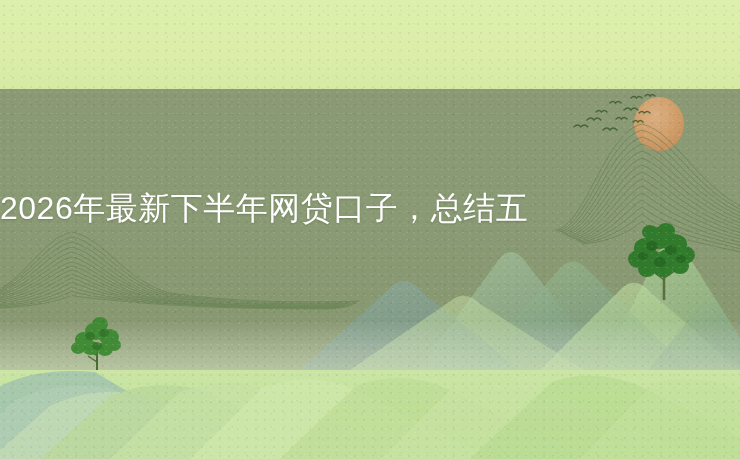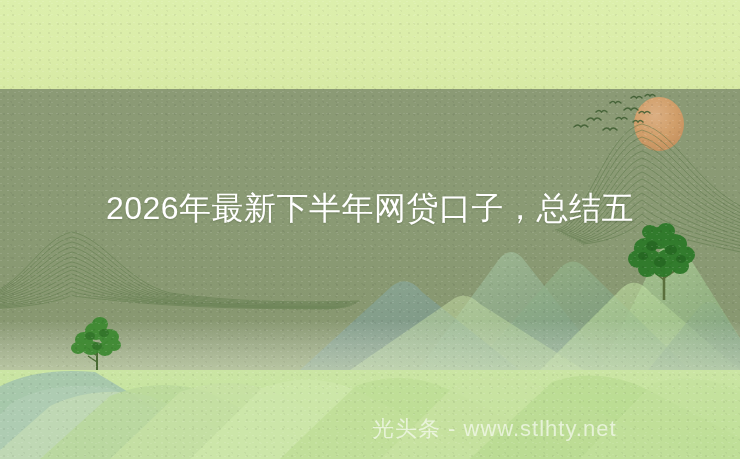--- a/index.html
+++ b/index.html
@@ -35,21 +35,20 @@
       radial-gradient(circle at 12% 22%, rgba(255,255,255,.55) 0 1px, transparent 1px),
       radial-gradient(circle at 44% 67%, rgba(0,0,0,.25) 0 1px, transparent 1px),
       radial-gradient(circle at 73% 31%, rgba(255,255,255,.4) 0 1px, transparent 1px),
       radial-gradient(circle at 88% 83%, rgba(0,0,0,.2) 0 1px, transparent 1px);
     background-size:7px 7px, 9px 9px, 11px 11px, 13px 13px;
   }
   .svglayer{position:absolute;left:0;top:0;width:740px;height:459px;}
   
   .title-wrap{
     position:absolute;left:0;top:183px;width:740px;
-    text-align:center;
     z-index:40;
   }
   .title-line{
     color:#ffffff;
     font-size:32px;
     line-height:50px;
     letter-spacing:.5px;
     font-weight:400;
     white-space:nowrap;
     text-shadow:0 1px 2px rgba(60,75,45,.30);
@@ -245,15 +244,14 @@
       </g>
     </g>
   </svg>
 
   <div class="grain"></div>
 
   <div class="title-wrap">
     <div class="title-line">2026年最新下半年网贷口子，总结五</div>
   </div>
 
-  <div class="watermark">光头条 - www.stlhty.net</div>
 
 </div>
 
 </body></html>

